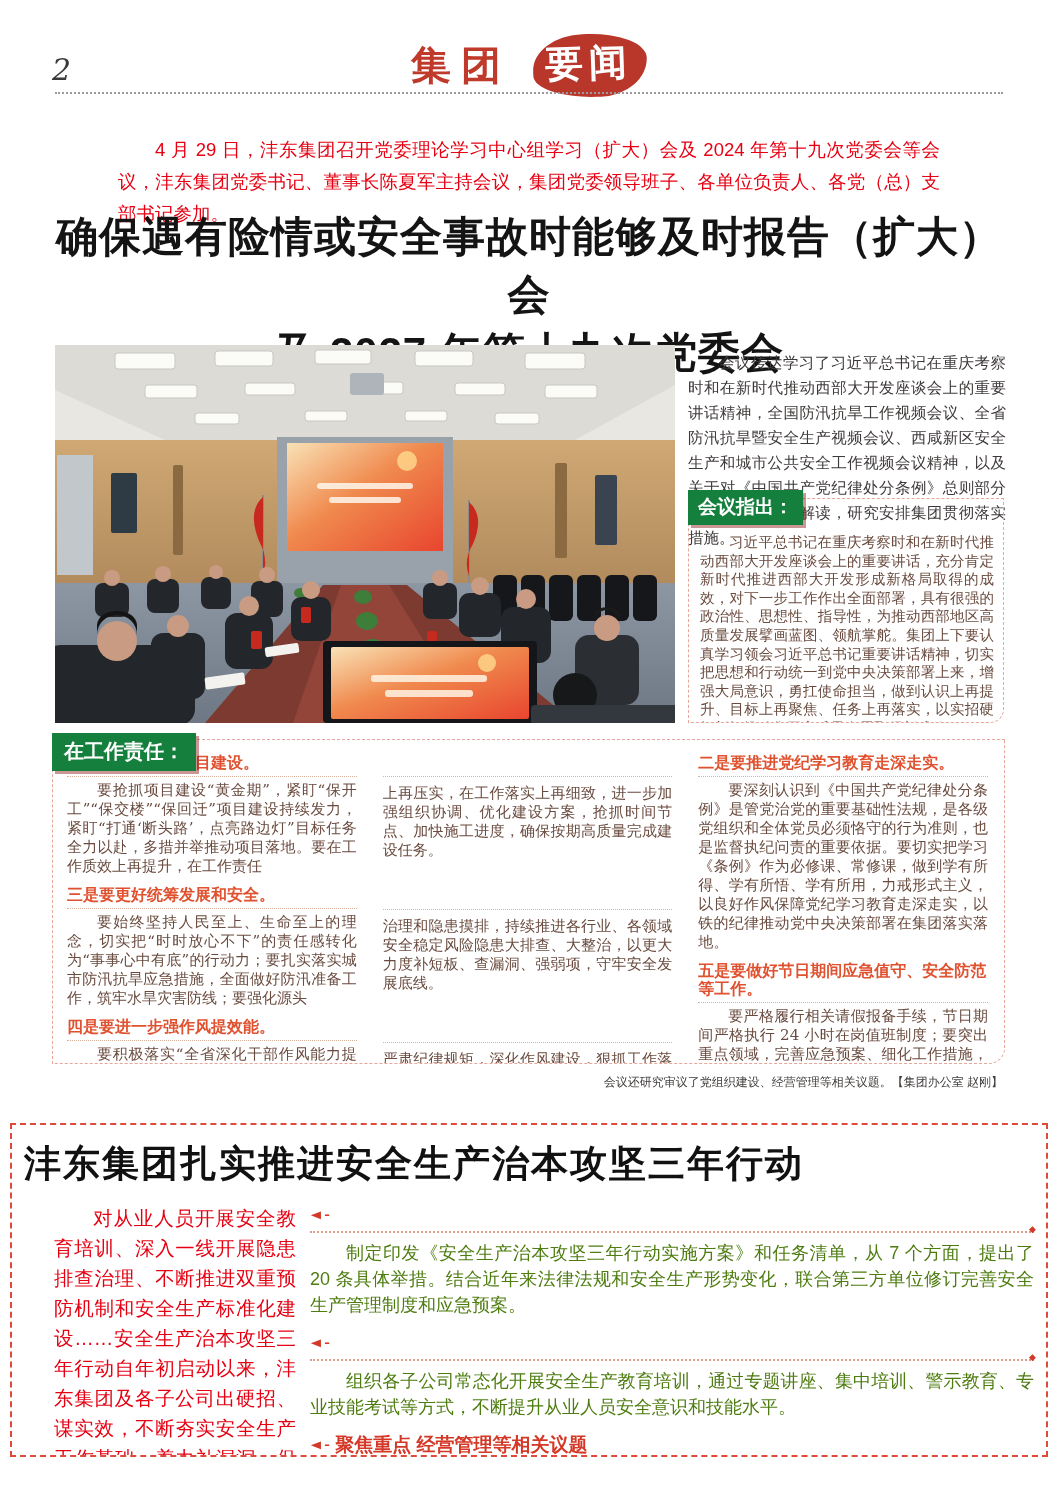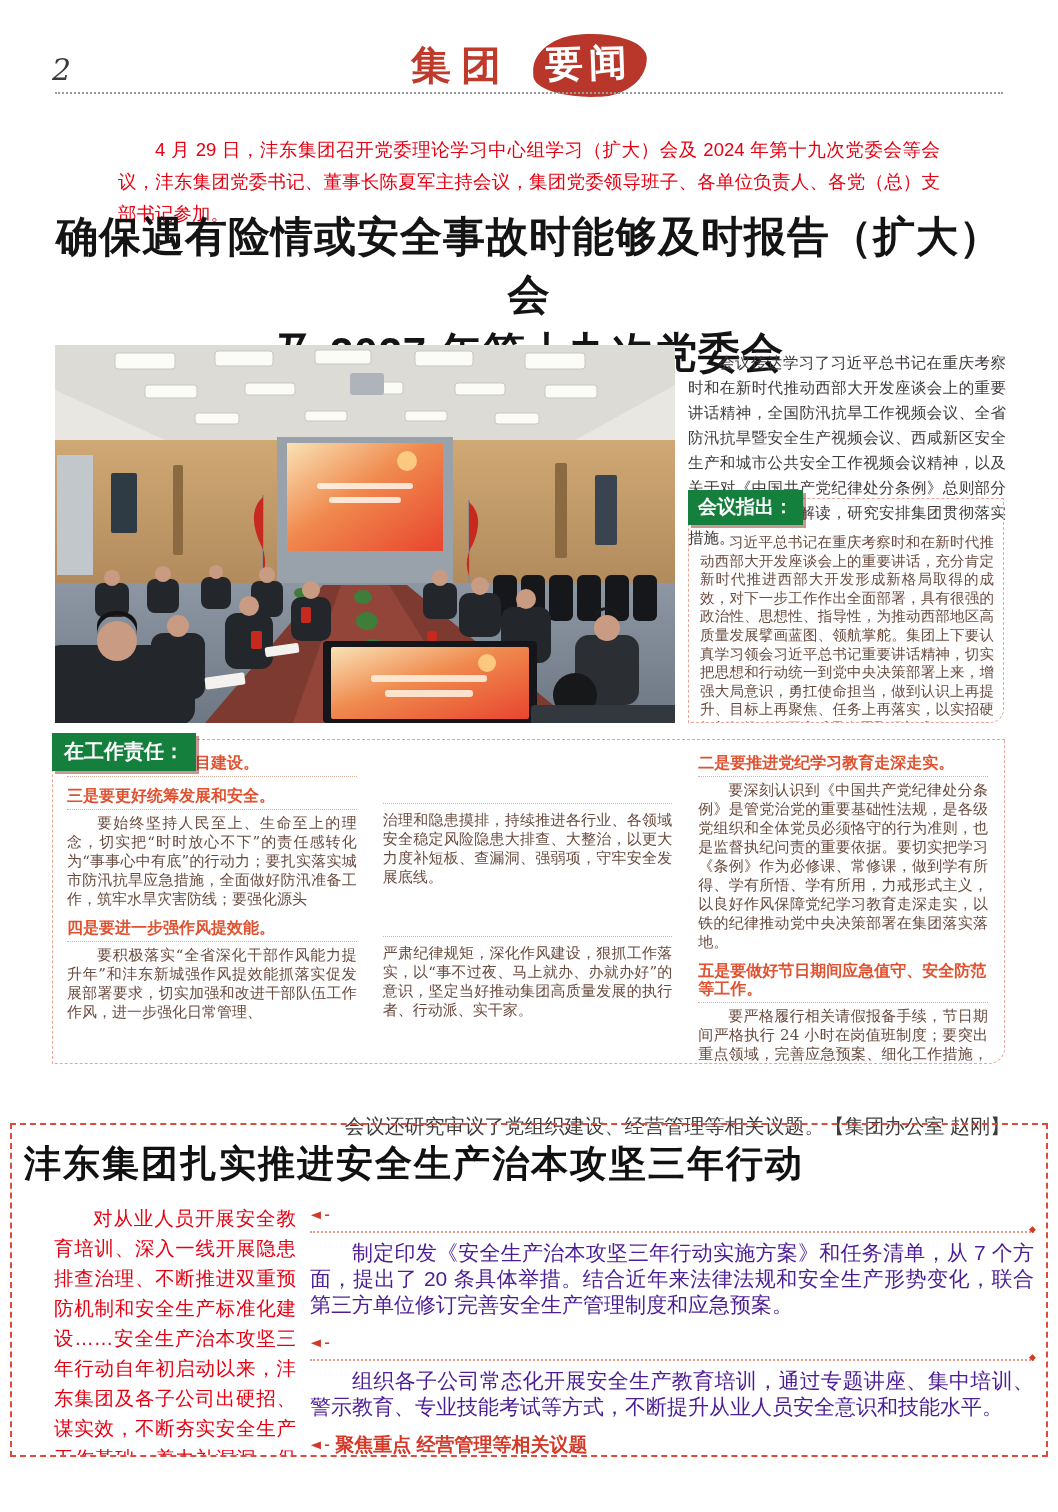--- a/index.html
+++ b/index.html
@@ -40,37 +40,37 @@
   .req-grid{display:grid;grid-template-columns:1fr 1fr 1fr;column-gap:26px;height:100%;}
   .req-h{color:#e0512f;font-size:16px;font-weight:bold;padding-bottom:4px;
          border-bottom:1.5px dotted #d9b29e;line-height:18px;}
   .req-b{font-size:15px;line-height:19px;text-align:justify;text-indent:2em;margin-top:4px;}
   .mt1{margin-top:10px;}
   .cont{border-top:1.5px dotted #d9b29e;padding-top:7px;font-size:15px;line-height:19px;
         text-align:justify;}
   .cont1{margin-top:22px;}
   .cont3{margin-top:49px;}
   .cont4{margin-top:49px;}
-  .closing{position:absolute;right:48px;top:1074px;color:#3f3c3a;font-size:20px;margin-top:39px;}
+  .closing{position:absolute;right:55px;top:1074px;color:#3f3c3a;font-size:12px;}
   
   .a2-box{position:absolute;left:10px;top:1123px;width:1038px;height:334px;
           border:2px dashed #de4b3b;box-sizing:border-box;padding:10px 12px 6px 12px;overflow:hidden;}
   .a2-headline{text-align:left;color:#111;font-weight:bold;font-size:37px;letter-spacing:2px;
                margin:4px 0 14px 0;}
   .a2-row{display:flex;gap:14px;}
   .a2-left{width:272px;flex:0 0 272px;color:#e60012;font-size:19.5px;line-height:30px;
            text-align:justify;text-indent:2em;padding-left:30px;box-sizing:border-box;}
   .a2-right{flex:1;min-width:0;}
   .a2-sec{margin-bottom:13px;}
   .a2-sec-head{display:flex;align-items:center;gap:8px;color:#d43827;font-weight:bold;
                font-size:19px;line-height:24px;}
   .nib{color:#d43827;font-size:13px;transform:scaleX(1.3);display:inline-block;}
   .a2-rule{position:relative;border-top:2px dotted #e09a86;margin:4px 0 7px 0;}
   .a2-rule::after{content:"◆";position:absolute;right:-2px;top:-9px;color:#d43827;font-size:9px;}
-  .a2-sec-body{color:#4c1d95;font-size:21px;line-height:26px;text-align:justify;text-indent:2em;}
+  .a2-sec-body{color:#4d7c0f;font-size:18px;line-height:26px;text-align:justify;text-indent:2em;}
 </style>
 </head>
 <body>
 
 <div class="page">
 
   <div class="pagenum">2</div>
   <div class="masthead">
     <span class="masthead-inner">
       <span class="mast-prefix">集团</span>
@@ -242,26 +242,28 @@
   <div class="badge badge-pointed">会议指出：</div>
   <div class="pointed-box">
     <div class="kai pointed-text">习近平总书记在重庆考察时和在新时代推动西部大开发座谈会上的重要讲话，充分肯定新时代推进西部大开发形成新格局取得的成效，对下一步工作作出全面部署，具有很强的政治性、思想性、指导性，为推动西部地区高质量发展擘画蓝图、领航掌舵。集团上下要认真学习领会习近平总书记重要讲话精神，切实把思想和行动统一到党中央决策部署上来，增强大局意识，勇扛使命担当，做到认识上再提升、目标上再聚焦、任务上再落实，以实招硬招新招推动集团高质量发展取得新成效。</div>
   </div>
 
   <div class="badge badge-req">在工作责任：</div>
   <div class="req-box">
     <div class="req-grid">
       <div>
         <div class="req-h">一是要抓好重点项目建设。</div>
+        <div class="kai req-b">要抢抓项目建设“黄金期”，紧盯“保开工”“保交楼”“保回迁”项目建设持续发力，紧盯“打通‘断头路’，点亮路边灯”目标任务全力以赴，多措并举推动项目落地。要在工作质效上再提升，在工作责任</div>
         <div class="req-h mt1">三是要更好统筹发展和安全。</div>
         <div class="kai req-b">要始终坚持人民至上、生命至上的理念，切实把“时时放心不下”的责任感转化为“事事心中有底”的行动力；要扎实落实城市防汛抗旱应急措施，全面做好防汛准备工作，筑牢水旱灾害防线；要强化源头</div>
         <div class="req-h mt1">四是要进一步强作风提效能。</div>
         <div class="kai req-b">要积极落实“全省深化干部作风能力提升年”和沣东新城强作风提效能抓落实促发展部署要求，切实加强和改进干部队伍工作作风，进一步强化日常管理、</div>
       </div>
       <div>
+        <div class="kai cont cont1">上再压实，在工作落实上再细致，进一步加强组织协调、优化建设方案，抢抓时间节点、加快施工进度，确保按期高质量完成建设任务。</div>
         <div class="kai cont cont3">治理和隐患摸排，持续推进各行业、各领域安全稳定风险隐患大排查、大整治，以更大力度补短板、查漏洞、强弱项，守牢安全发展底线。</div>
         <div class="kai cont cont4">严肃纪律规矩，深化作风建设，狠抓工作落实，以“事不过夜、马上就办、办就办好”的意识，坚定当好推动集团高质量发展的执行者、行动派、实干家。</div>
       </div>
       <div>
         <div class="req-h">二是要推进党纪学习教育走深走实。</div>
         <div class="kai req-b">要深刻认识到《中国共产党纪律处分条例》是管党治党的重要基础性法规，是各级党组织和全体党员必须恪守的行为准则，也是监督执纪问责的重要依据。要切实把学习《条例》作为必修课、常修课，做到学有所得、学有所悟、学有所用，力戒形式主义，以良好作风保障党纪学习教育走深走实，以铁的纪律推动党中央决策部署在集团落实落地。</div>
         <div class="req-h mt1">五是要做好节日期间应急值守、安全防范等工作。</div>
         <div class="kai req-b">要严格履行相关请假报备手续，节日期间严格执行 24 小时在岗值班制度；要突出重点领域，完善应急预案、细化工作措施，确保遇有险情或安全事故时能够及时报告、有效处置，坚决杜绝迟报、谎报、瞒报、漏报现象。</div>
       </div>
     </div>

